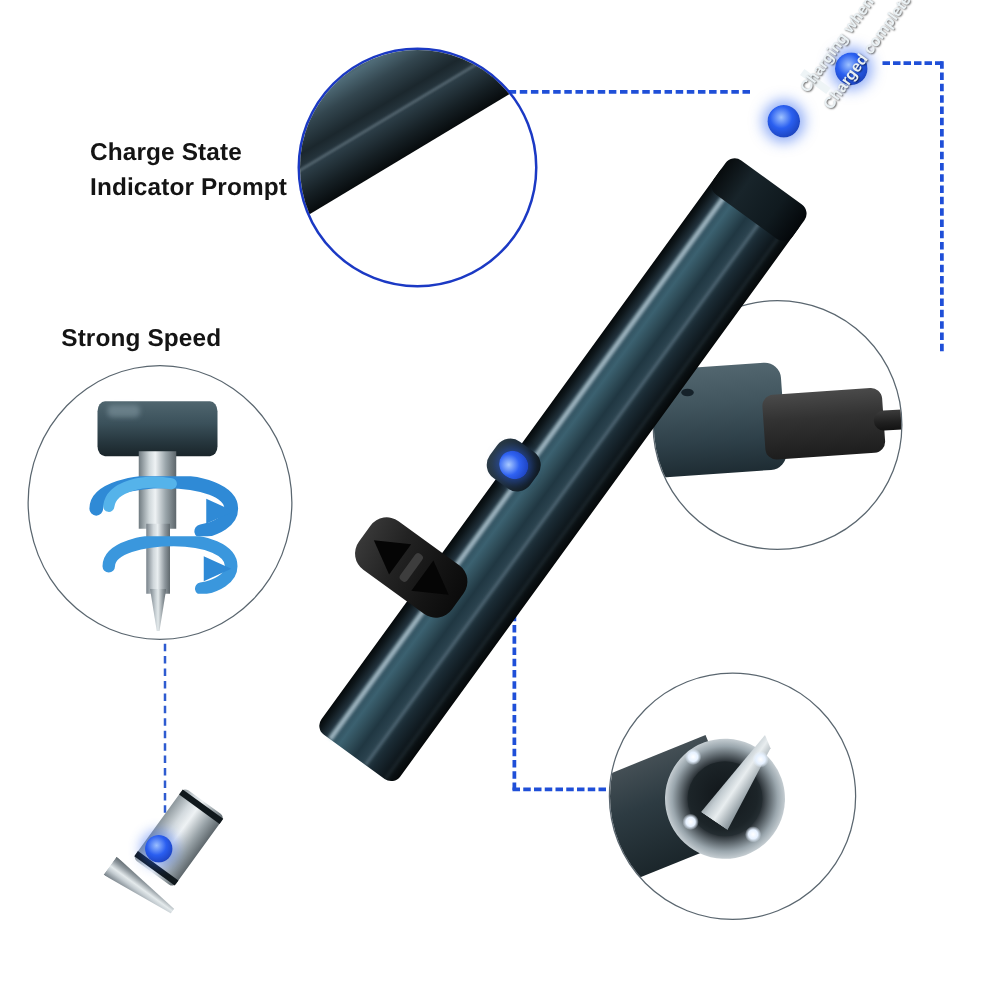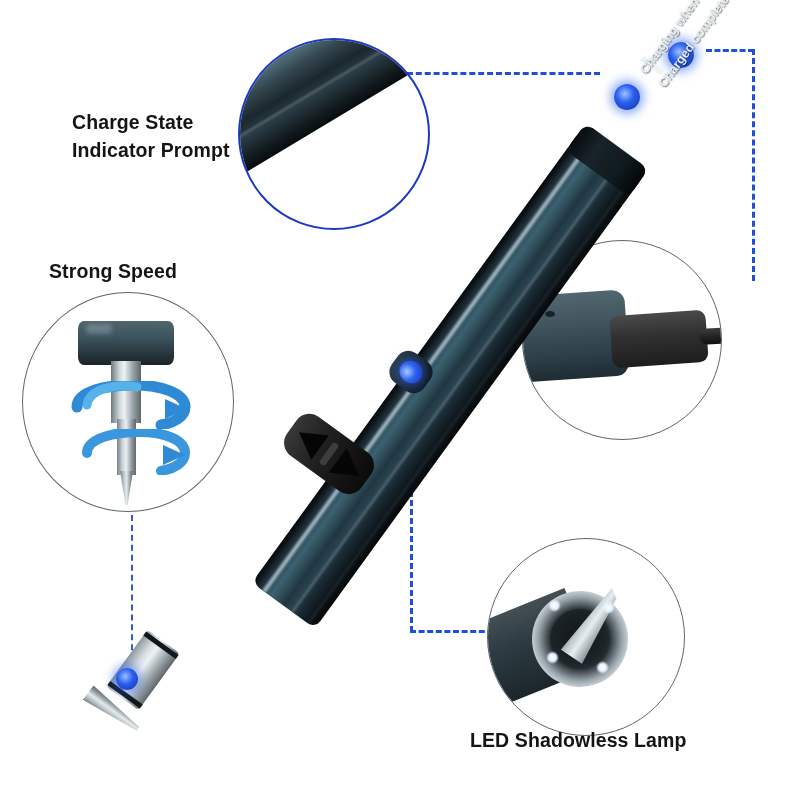--- a/index.html
+++ b/index.html
@@ -226,15 +226,14 @@
   <div class="chuck">
     <span class="chuck-ring" style="left:2px;"></span>
     <span class="chuck-ring" style="right:2px;"></span>
   </div>
   <div class="chuckled"></div>
   <div class="tipbit"></div>
 
   <div class="label" id="lbl-speed">Strong Speed</div>
   <div class="label" id="lbl-charge">Charge State
 Indicator Prompt</div>
-  <div class="label" id="lbl-led">LED Shadowless Lamp</div>
 
 </div>
 
 </body></html>

